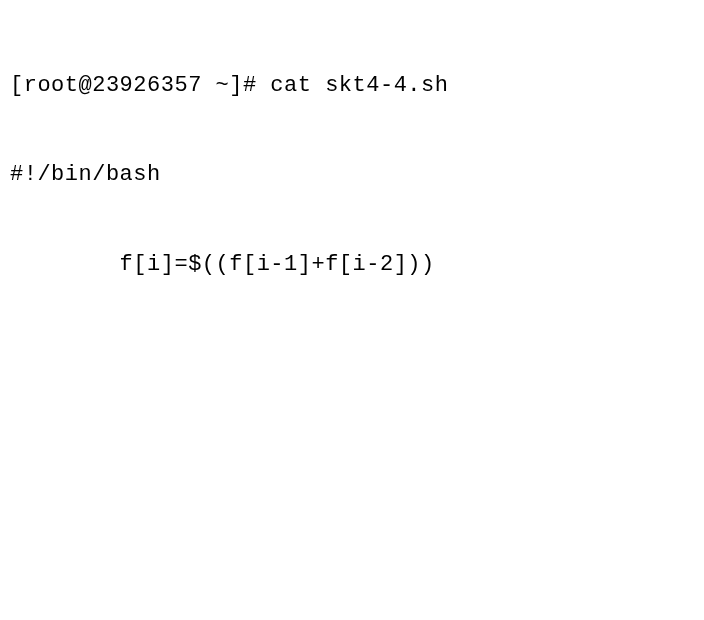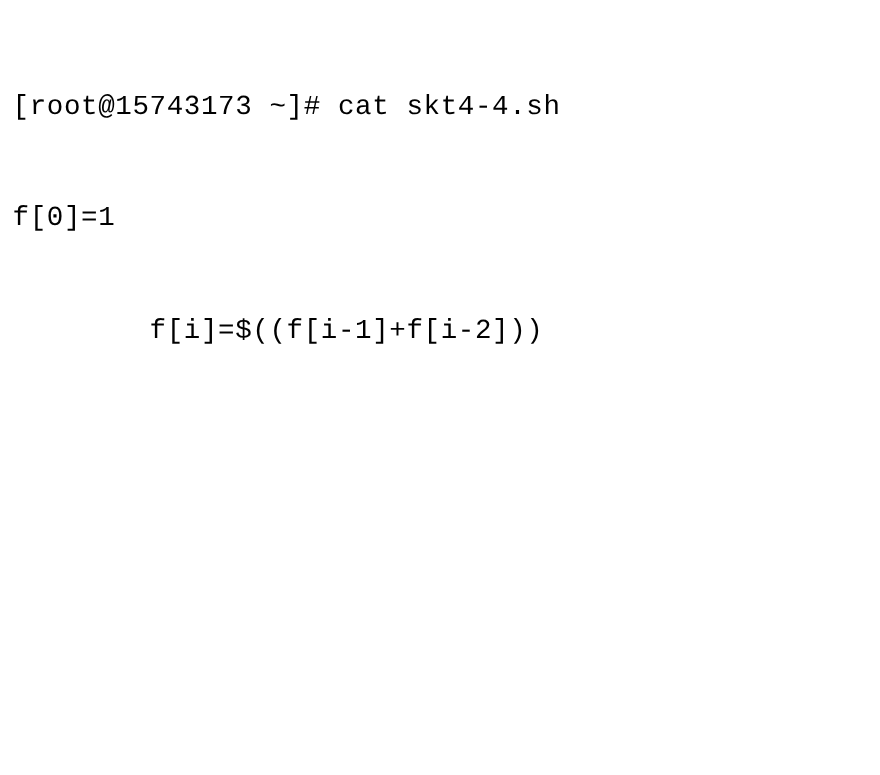--- a/index.html
+++ b/index.html
@@ -22,22 +22,22 @@
       white-space: pre;
     }
     .line {
       display: block;
     }
   </style>
 </head>
 <body>
 
 <div class="terminal">
-  <span class="line">[root@15743173 ~]# cat skt4-4.sh</span>
-  <span class="line">f[0]=1</span>
+  <span class="line">[root@23926357 ~]# cat skt4-4.sh</span>
+  <span class="line">#!/bin/bash</span>
   <span class="line">        f[i]=$((f[i-1]+f[i-2]))</span>
   
   
   
   
   
   
   
   
   

